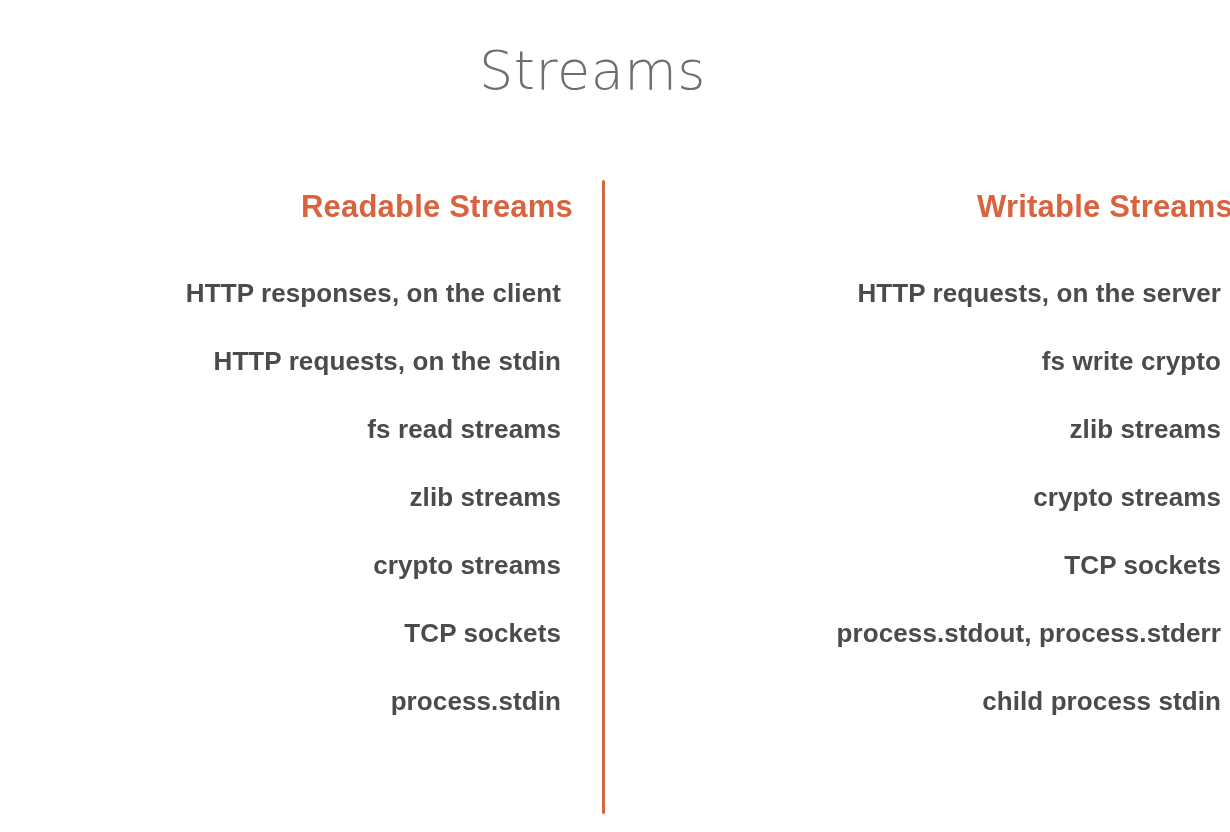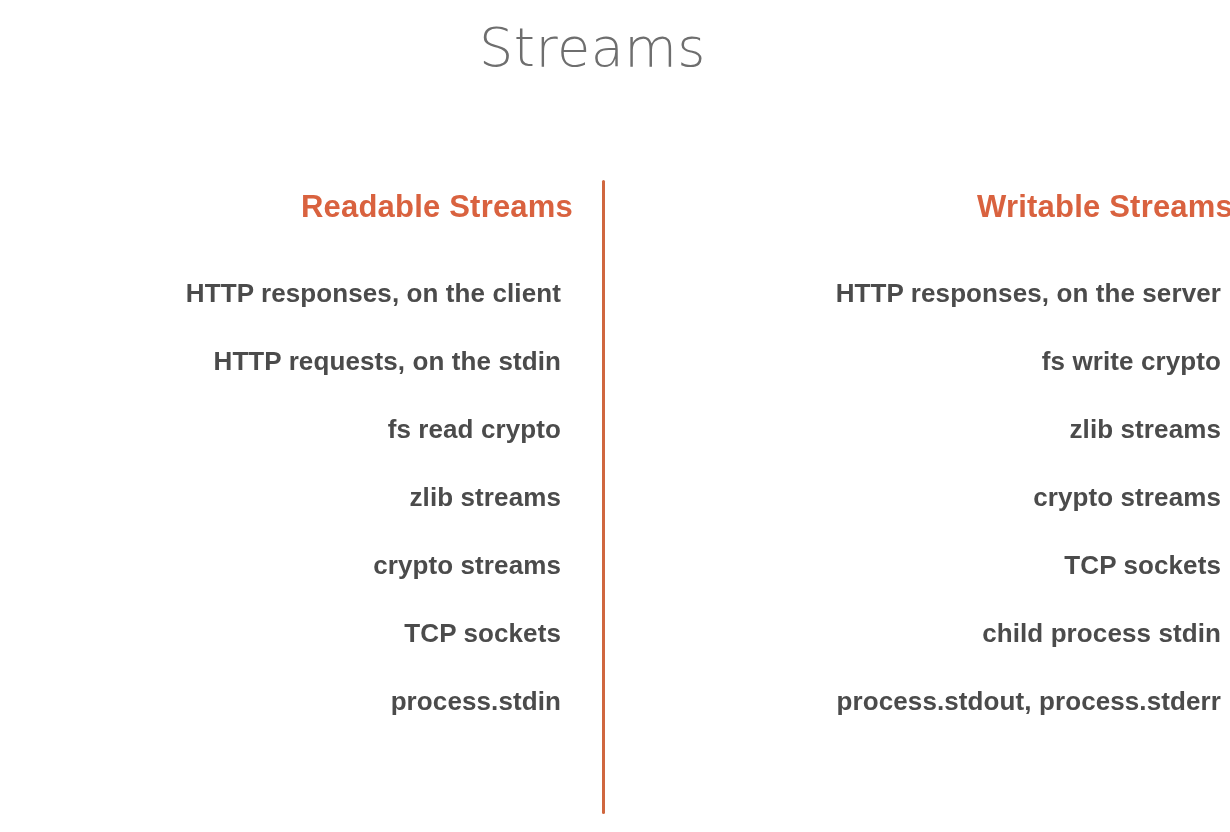--- a/index.html
+++ b/index.html
@@ -19,21 +19,21 @@
   .slide {
     position: relative;
     width: 1230px;
     height: 832px;
     background: #ffffff;
   }
 
   
   .slide-title {
     position: absolute;
-    top: 11px;
+    top: 34px;
     left: 0;
     width: 1185px;
     text-align: center;
     font-size: 54px;
     line-height: 74px;
     font-weight: 300;
     letter-spacing: 0.5px;
     color: #6e6e6e;
     font-family: "DejaVu Sans", sans-serif;
     white-space: nowrap;
@@ -110,35 +110,35 @@
 
   <div class="columns">
 
     <div class="divider"></div>
 
     <div class="col col-left">
       <div class="col-header">Readable Streams</div>
       <ul class="col-list">
         <li>HTTP responses, on the client</li>
         <li>HTTP requests, on the stdin</li>
-        <li>fs read crypto</li>
+        <li>fs read streams</li>
         <li>zlib streams</li>
         <li>crypto streams</li>
         <li>TCP sockets</li>
         <li>process.stdin</li>
       </ul>
     </div>
 
     <div class="col col-right">
       <div class="col-header">Writable Streams</div>
       <ul class="col-list">
-        <li>HTTP responses, on the server</li>
+        <li>HTTP requests, on the server</li>
         <li>fs write crypto</li>
         <li>zlib streams</li>
         <li>crypto streams</li>
         <li>TCP sockets</li>
+        <li>process.stdout, process.stderr</li>
         <li>child process stdin</li>
-        <li>process.stdout, process.stderr</li>
       </ul>
     </div>
 
   </div>
 </div>
 
 </body></html>

